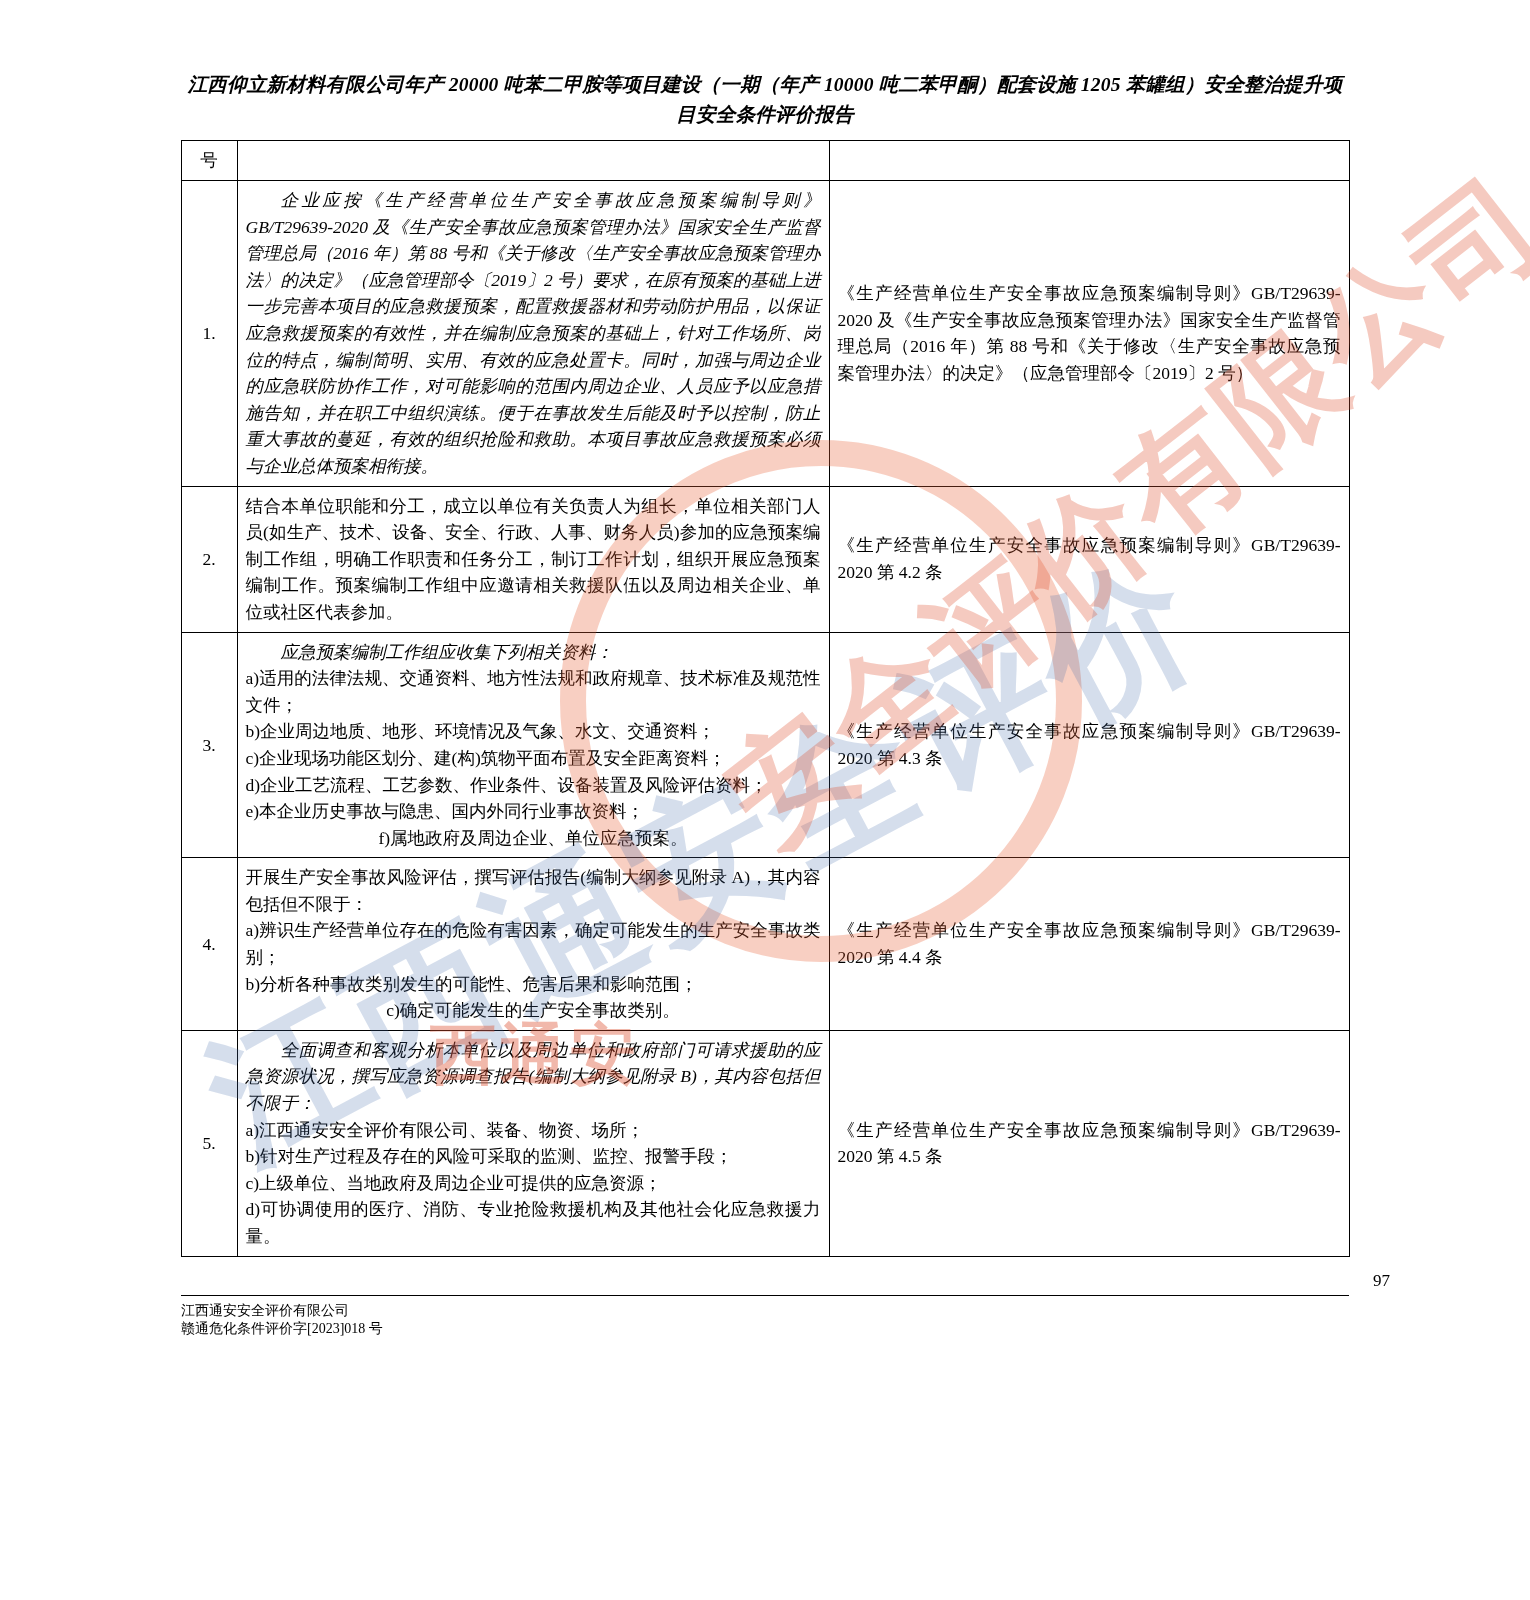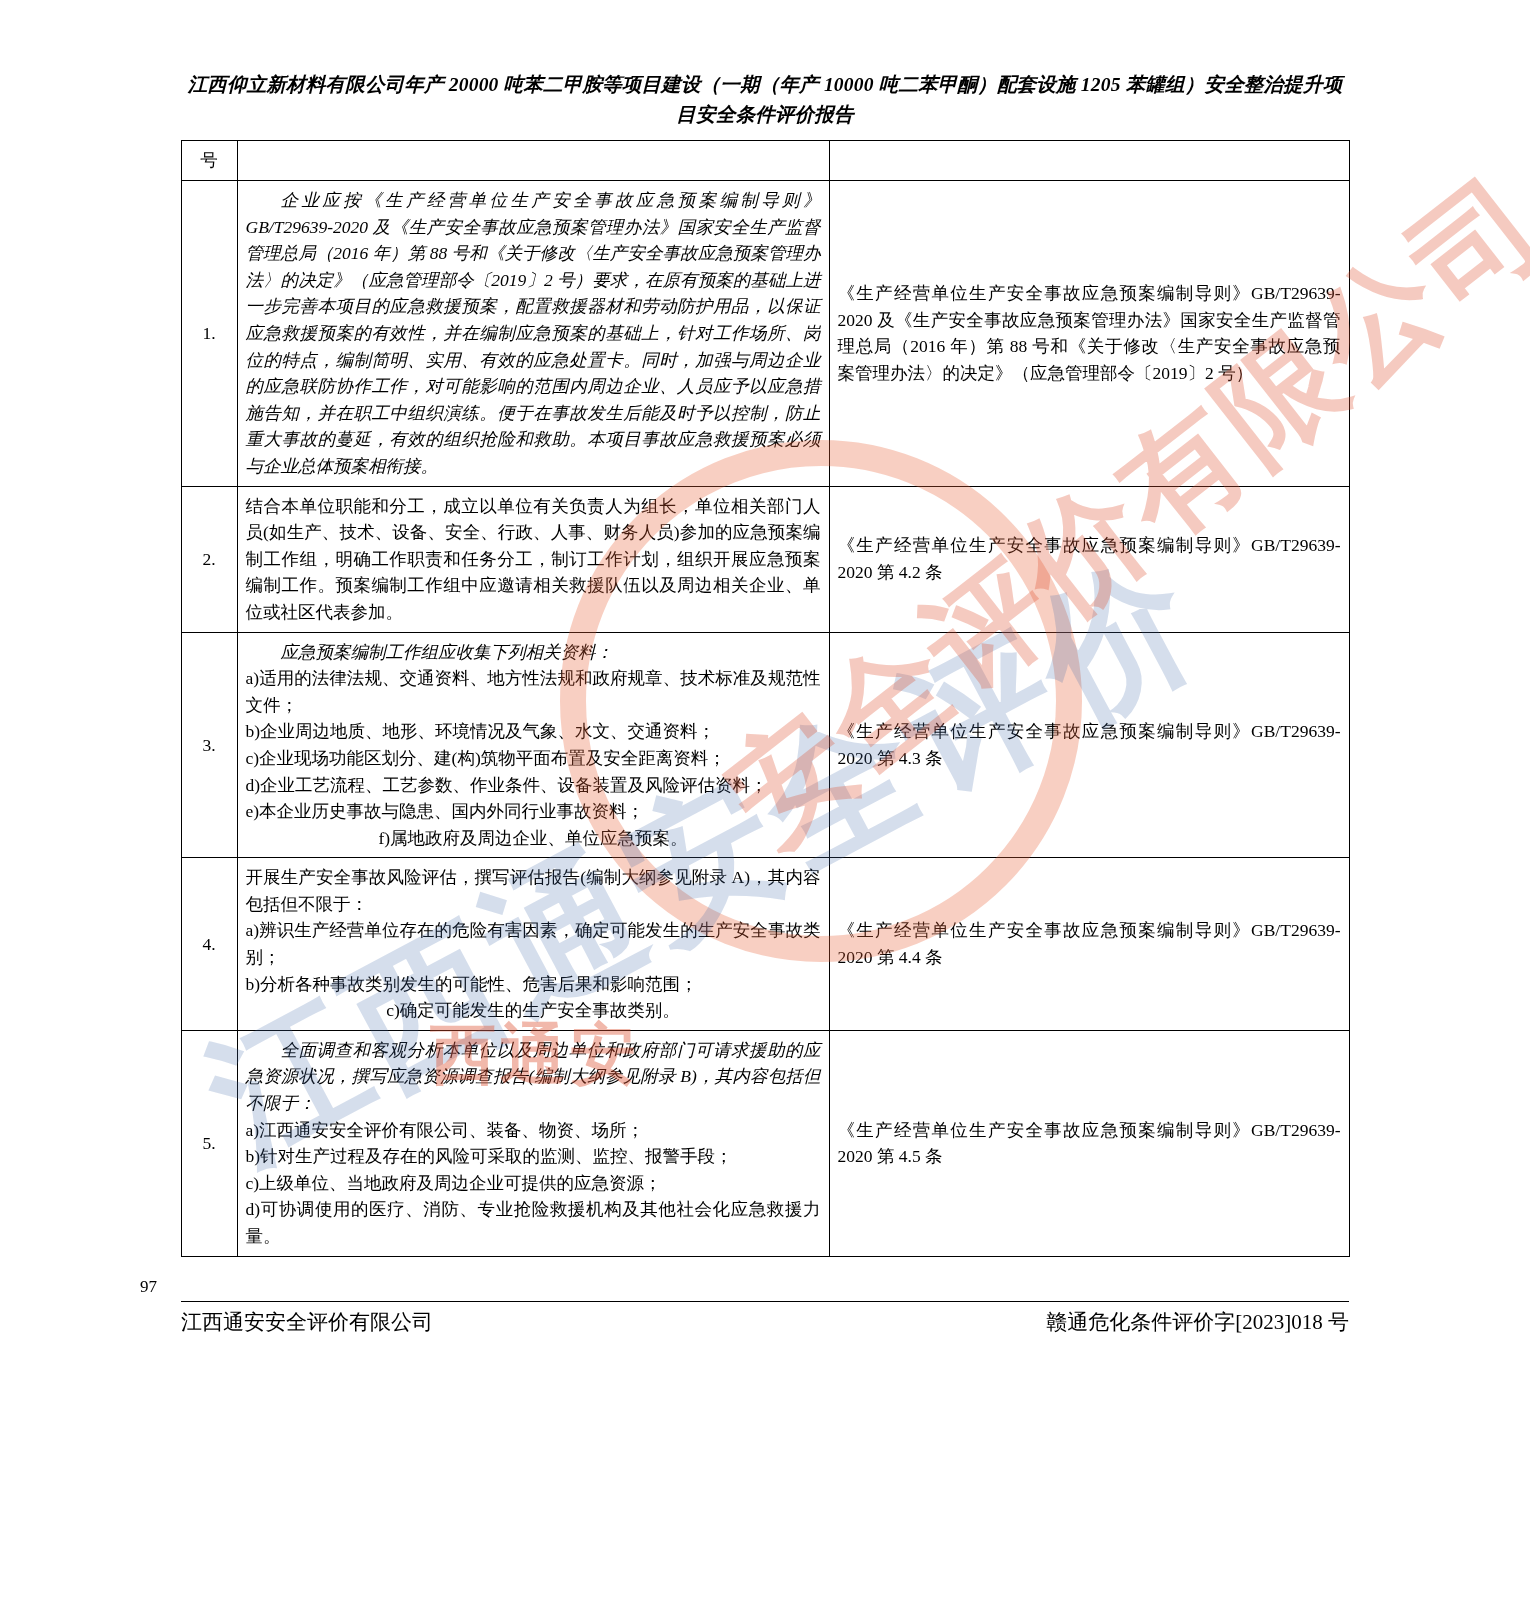--- a/index.html
+++ b/index.html
@@ -86,36 +86,37 @@
     text-align: justify;
     text-justify: inter-ideograph;
   }
   .num {
     text-align: center;
     font-size: 17.5px;
   }
 
   
   .page-number {
-    text-align: left;
+    text-align: right;
     font-size: 17px;
-    margin-top: 20px;
+    margin-top: 14px;
   }
   .footer-rule {
     width: 1168px;
     margin: 4px auto 0 auto;
     border-top: 1.6px solid #000;
   }
   .footer-row {
     width: 1168px;
     margin: 0 auto;
     display: flex;
     justify-content: space-between;
-    font-size: 21px;
+    font-size: 14px;
     padding-top: 6px;
+    flex-direction: column;
   }
 
   
   .wm {
     position: absolute;
     pointer-events: none;
     user-select: none;
   }
   .wm-red-ring {
     left: 560px;

